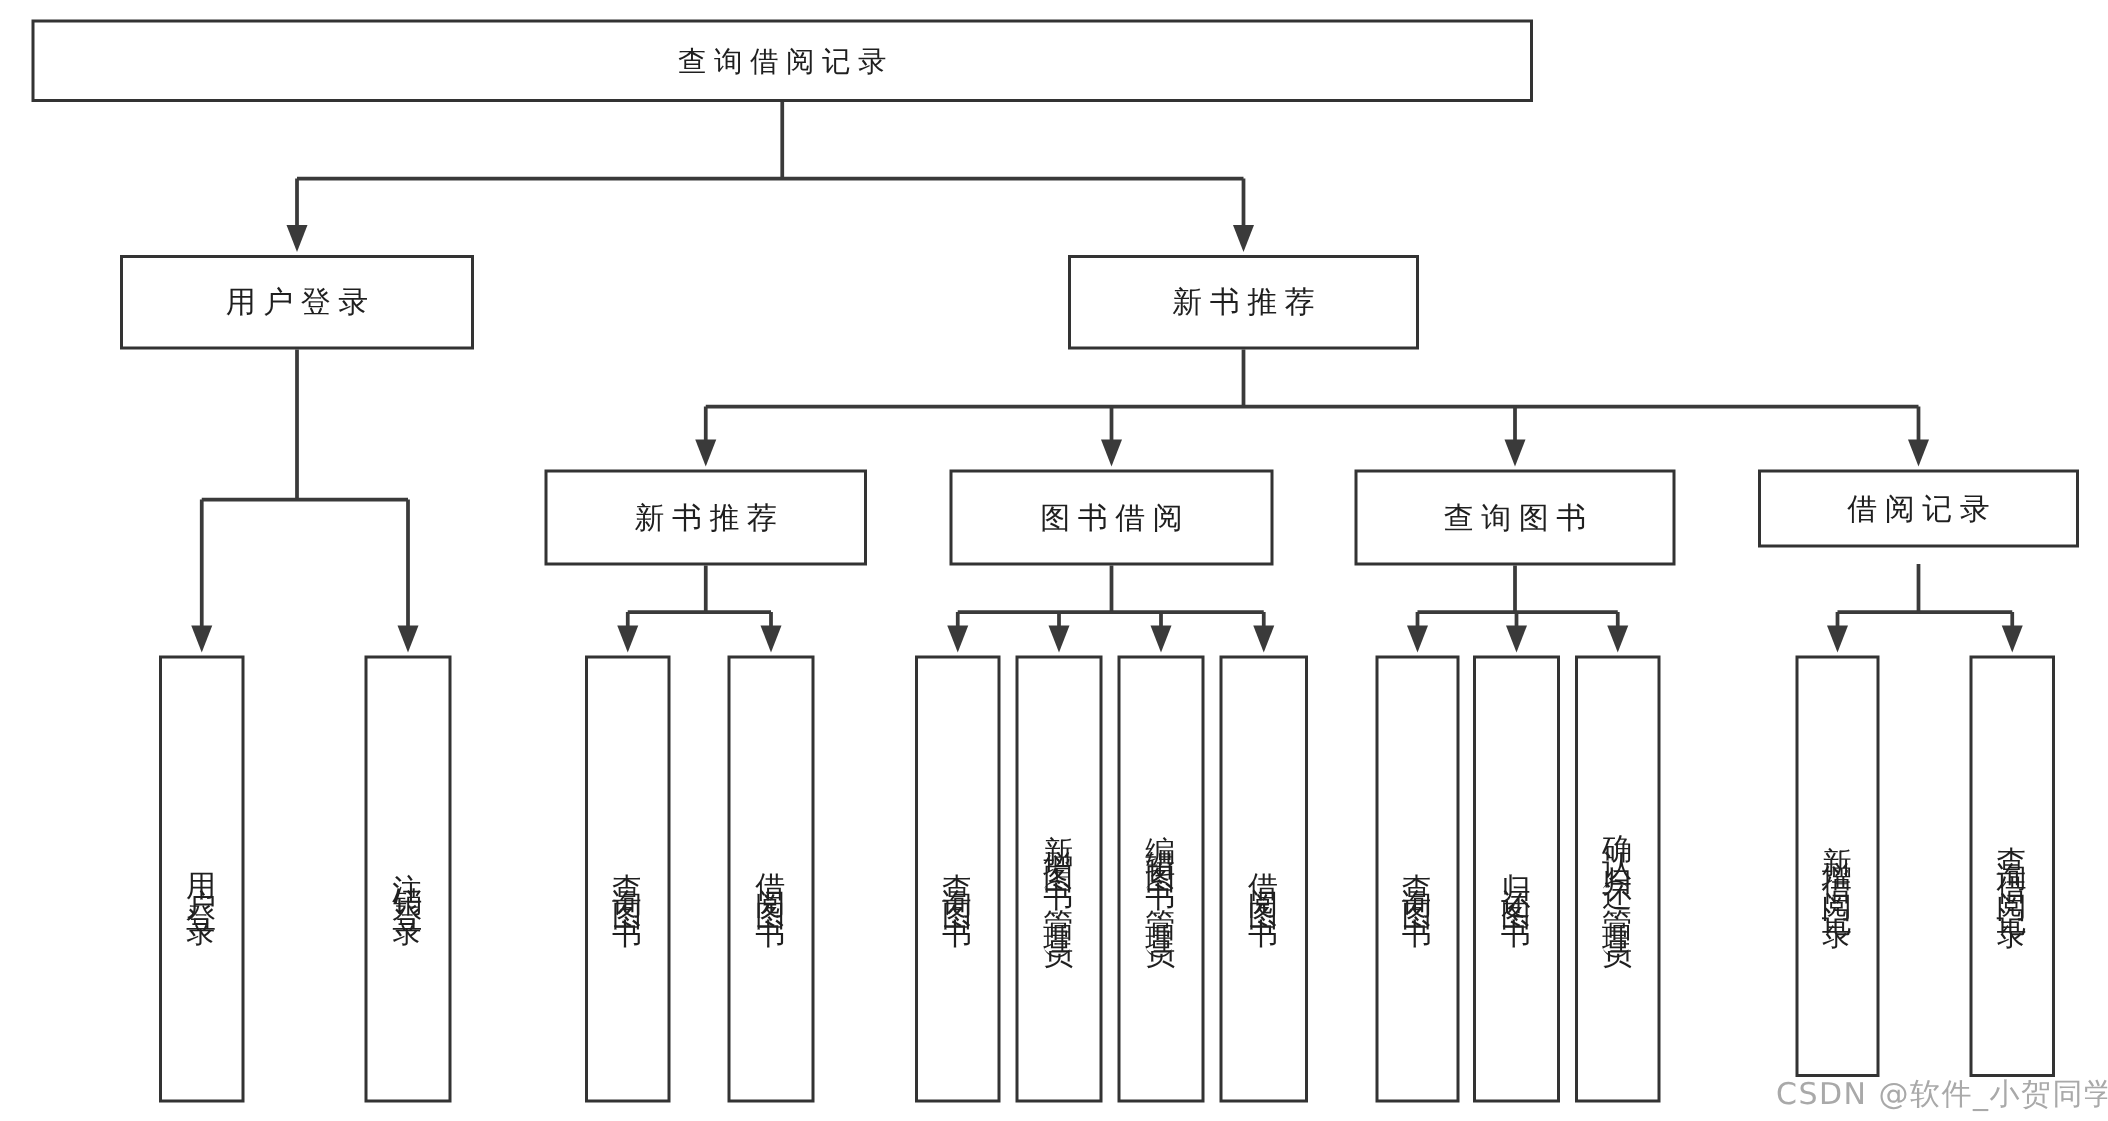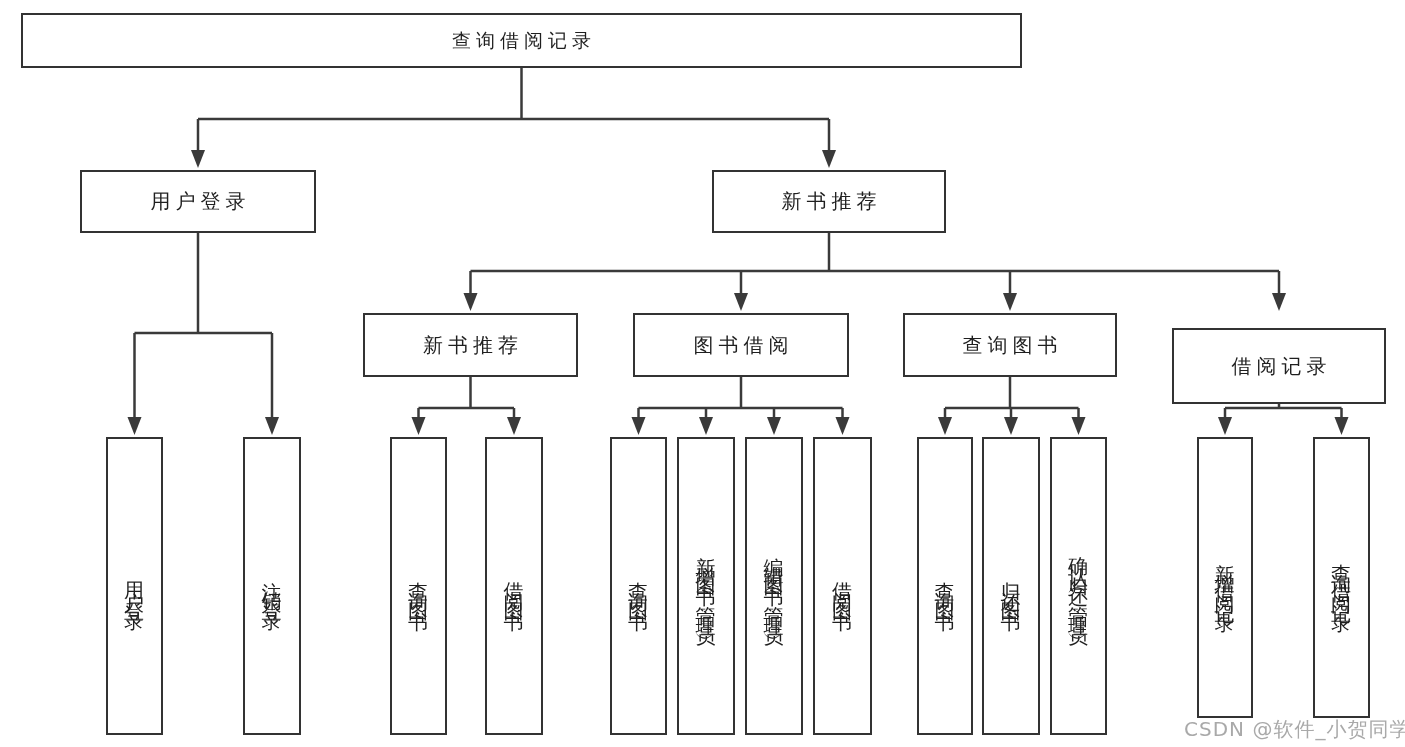--- a/index.html
+++ b/index.html
@@ -117,21 +117,21 @@
     </div>
     <div class="node node-h" style="left: 363px; top: 313px; width: 215px; height: 64px;">
       <span class="lbl">新书推荐</span>
     </div>
     <div class="node node-h" style="left: 633px; top: 313px; width: 216px; height: 64px;">
       <span class="lbl">图书借阅</span>
     </div>
     <div class="node node-h" style="left: 903px; top: 313px; width: 214px; height: 64px;">
       <span class="lbl">查询图书</span>
     </div>
-    <div class="node node-h" style="left: 1172px; top: 328px; width: 214px; height: 76px;">
+    <div class="node node-h" style="left: 1172px; top: 313px; width: 214px; height: 52px;">
       <span class="lbl">借阅记录</span>
     </div>
     <div class="node node-v" style="left: 106px; top: 437px; width: 57px; height: 298px;">
       <span class="lbl">用户登录</span>
     </div>
     <div class="node node-v" style="left: 243px; top: 437px; width: 58px; height: 298px;">
       <span class="lbl">注销登录</span>
     </div>
     <div class="node node-v" style="left: 390px; top: 437px; width: 57px; height: 298px;">
       <span class="lbl">查询图书</span>

